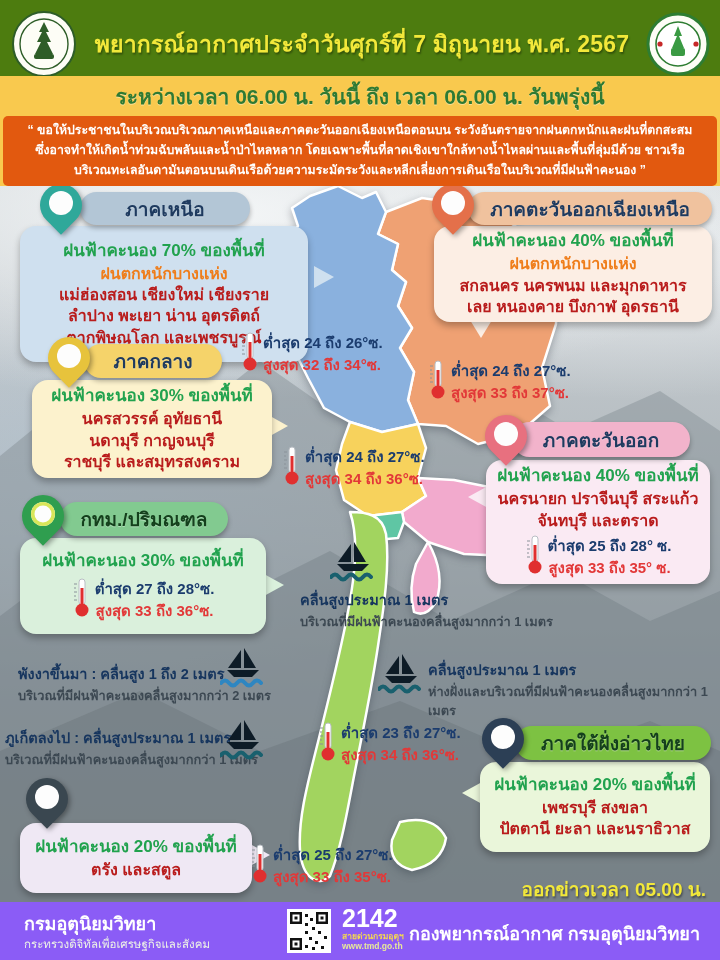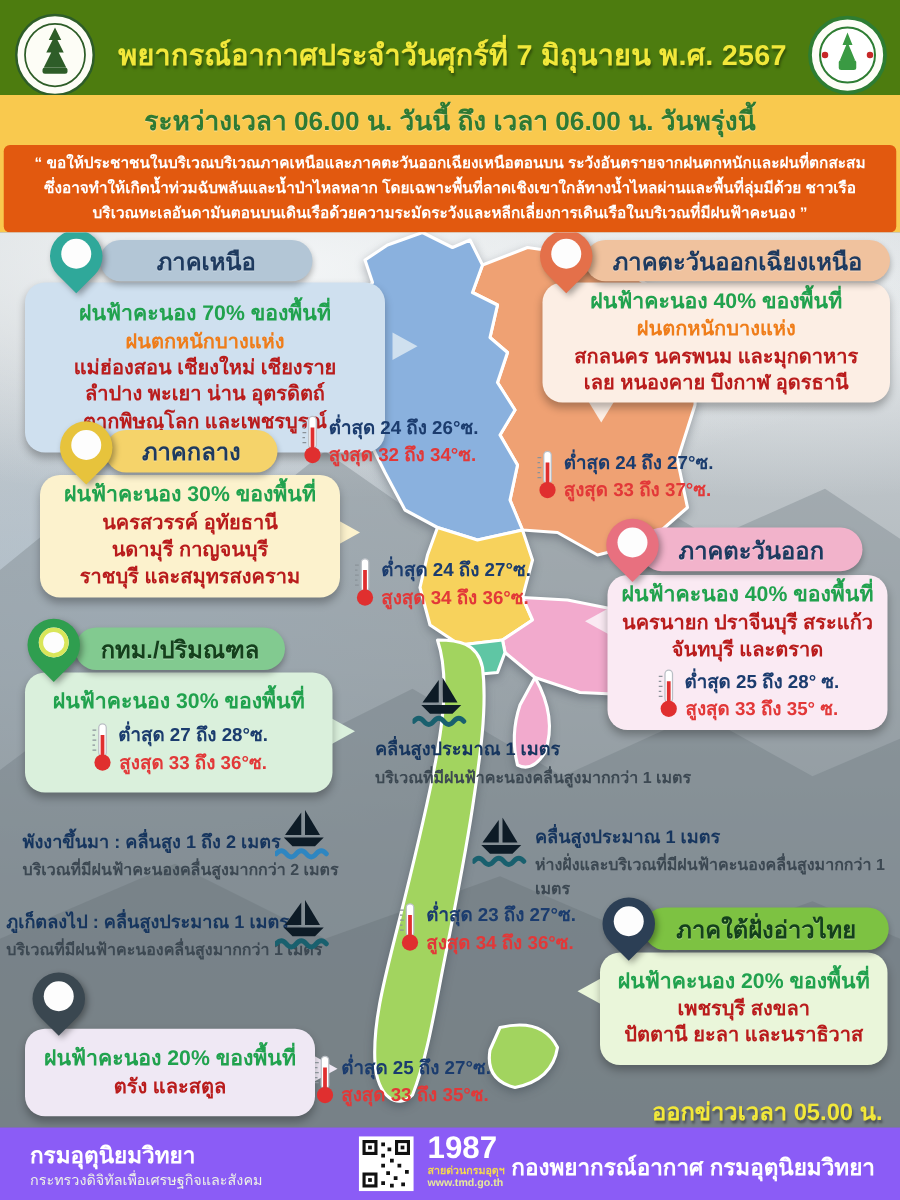--- a/index.html
+++ b/index.html
@@ -353,20 +353,20 @@
           <rect x="31" y="22" width="3" height="3"></rect>
         <rect x="37" y="27" width="3" height="3"></rect>
           <rect x="22" y="28" width="3" height="3"></rect>
           <rect x="28" y="32" width="3" height="3"></rect>
         <rect x="18" y="36" width="3" height="3"></rect>
           <rect x="25" y="38" width="3" height="3"></rect>
           <rect x="34" y="37" width="3" height="3"></rect>
       </g>
     </svg>
     <div class="f-hot">
-      <div>1987</div>
+      <div>2142</div>
       <div class="f-hotlabel">สายด่วนกรมอุตุฯ</div>
       <div class="f-web">www.tmd.go.th</div>
     </div>
     <div class="f-dept">กองพยากรณ์อากาศ กรมอุตุนิยมวิทยา</div>
   </div>
 
 </div>
 
 </body></html>

